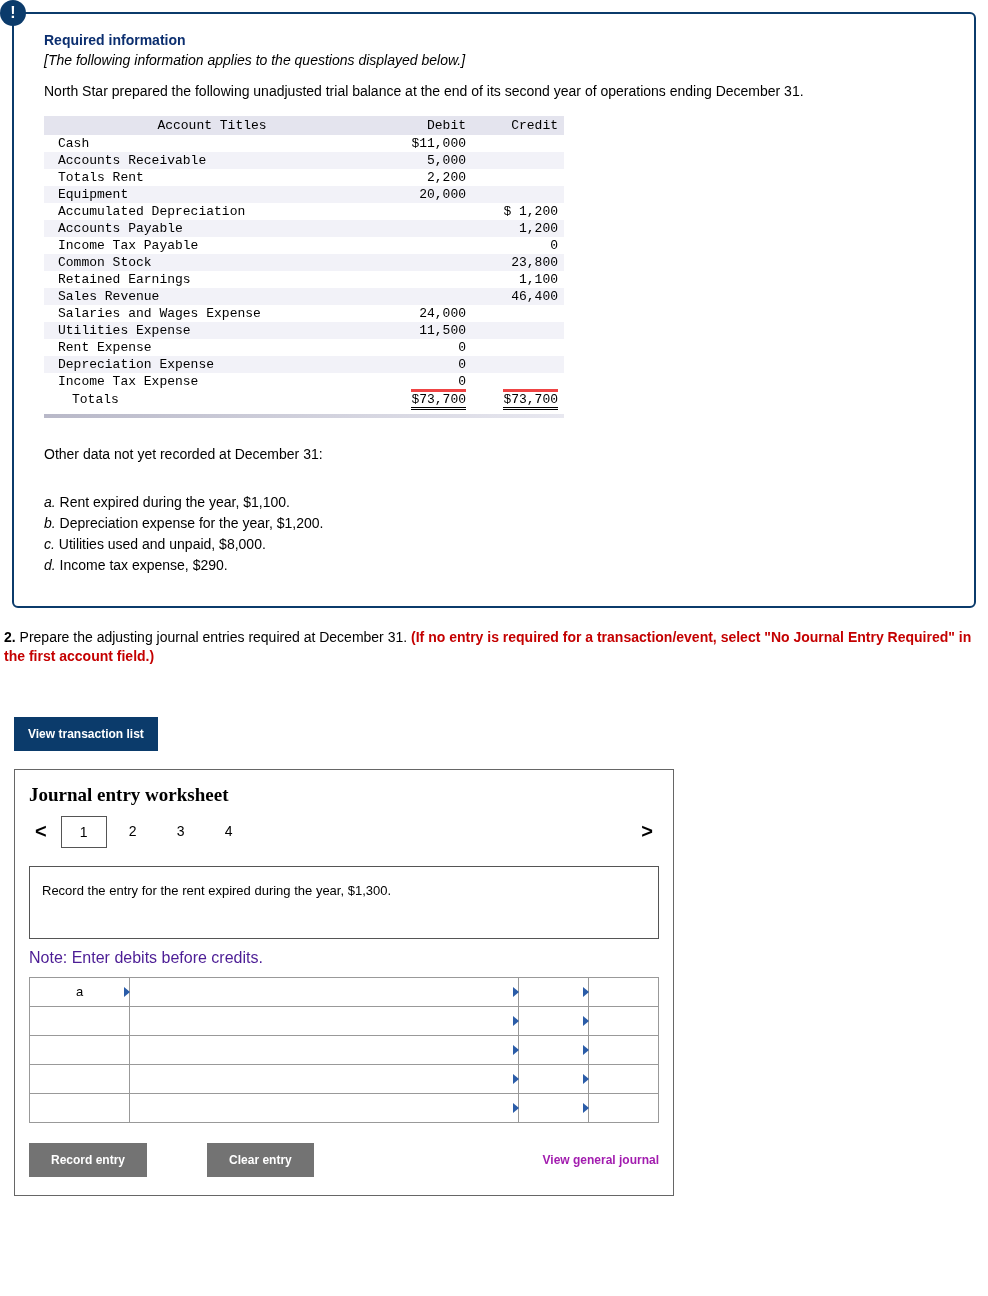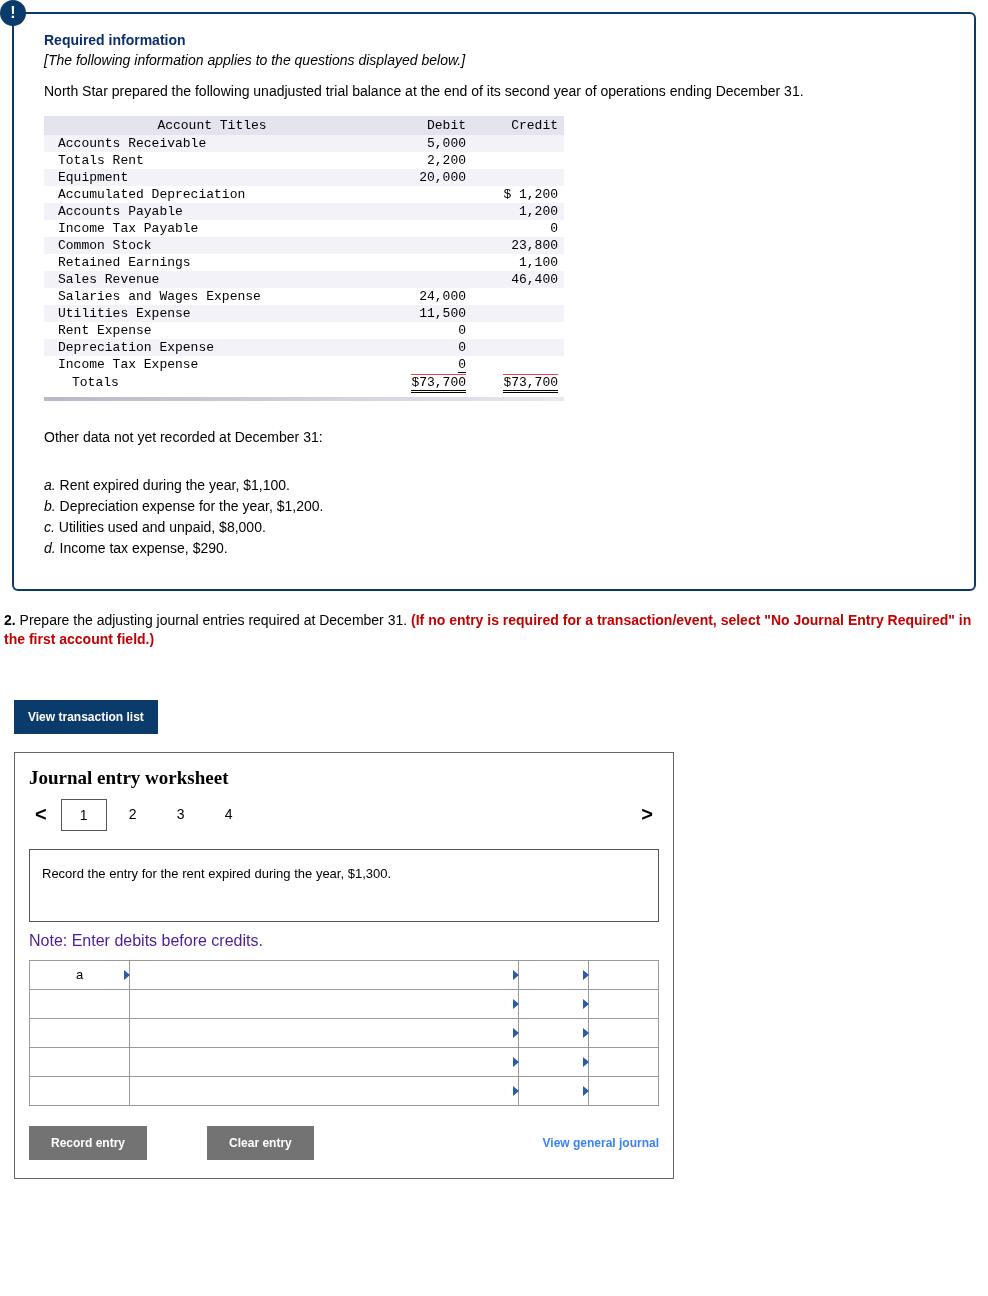--- a/index.html
+++ b/index.html
@@ -64,21 +64,21 @@
   }
   .tb td {
     padding: 1px 6px;
   }
   .tb .acct { padding-left: 14px; }
   .tb .debit, .tb .credit { text-align: right; width: 80px; }
   .tb tr.head-row { background: #e4e4ee; }
   .tb tr.shade { background: #f2f2f8; }
   .tb .totals td { padding-top: 2px; }
   .dbl-under {
-    border-top: 1px solid #ef4444;
+    border-top: 3px solid #ef4444;
     border-bottom: 3px double #000;
   }
   .sgl-under {
     border-bottom: 1px solid #000;
   }
   .tb-bottom-bar {
     height: 4px;
     background: linear-gradient(to right, #b8b8c8, #e8e8f0);
     margin-top: 6px;
   }
@@ -212,21 +212,21 @@
   .ws-btn {
     background: #737373;
     color: #fff;
     font-weight: bold;
     font-size: 12px;
     padding: 10px 22px;
     cursor: pointer;
     border: none;
   }
   .ws-link {
-    color: #3b82f6;
+    color: #a21caf;
     font-weight: bold;
     font-size: 12px;
     margin-left: auto;
     cursor: pointer;
   }
 </style>
 </head>
 <body>
 
 
@@ -240,20 +240,25 @@
   <div class="tb-wrap">
     <table class="tb">
       <tbody>
           <tr class="head-row">
         <th style="text-align:center">Account Titles</th>
         <th class="debit">Debit</th>
         <th class="credit">Credit</th>
       </tr>
       </tbody>
         <tbody id="tb-body">
+          <tr>
+            <td class="acct">Cash</td>
+            <td class="debit">$11,000</td>
+            <td class="credit"></td>
+          </tr>
           <tr class="shade">
             <td class="acct">Accounts Receivable</td>
             <td class="debit">5,000</td>
             <td class="credit"></td>
           </tr>
           <tr>
             <td class="acct">Totals Rent</td>
             <td class="debit">2,200</td>
             <td class="credit"></td>
           </tr>

